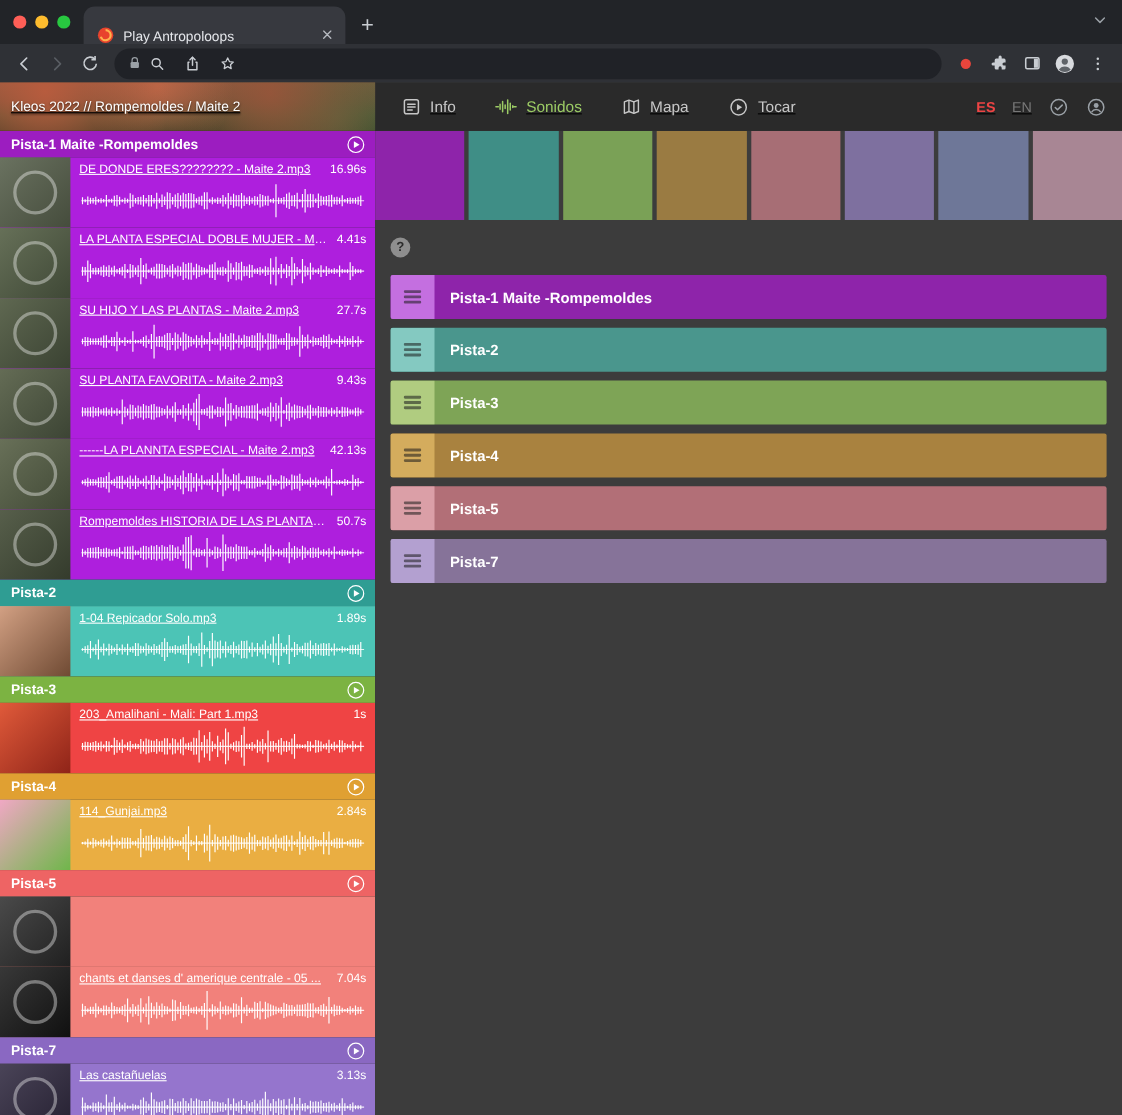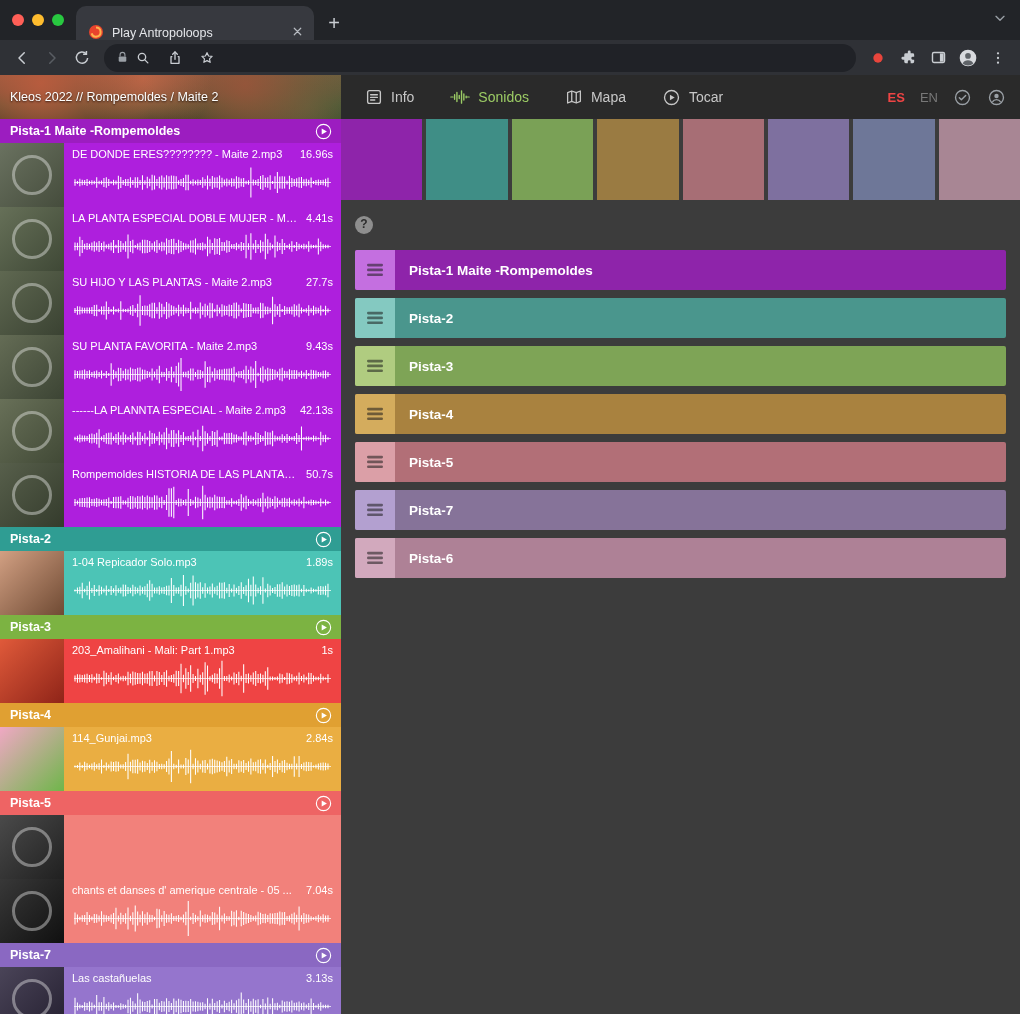--- a/index.html
+++ b/index.html
@@ -23,21 +23,21 @@
 
   .toolbar { height:35px; background:#2f3136; display:flex; align-items:center; padding:0 8px; gap:2px; }
   .tb-icon { width:28px; height:28px; display:flex; align-items:center; justify-content:center; border-radius:50%; flex:none; }
   .omnibox { flex:1; height:28px; background:#202227; border-radius:14px; display:flex; align-items:center;
              padding:0 8px 0 12px; margin:0 6px; min-width:0; }
   .url { flex:1; font-size:12.5px; color:#9aa0a6; white-space:nowrap; overflow:hidden; margin-left:8px; }
   .url .domain { color:#e8eaed; }
   .omni-icons { display:flex; gap:4px; }
 
   
-  .app-header { height:44px; background:#2a2a2a; display:flex; align-items:stretch; }
+  .app-header { height:44px; background:#2a2a2a; display:flex; align-items:stretch;text-decoration:underline; }
   .crumb { width:341px; flex:none; display:flex; align-items:center; padding:0 10px; font-size:12.5px; color:#fff;
            white-space:nowrap; overflow:hidden; text-shadow:0 1px 2px rgba(0,0,0,.7);
            background:
              radial-gradient(circle at 12% 18%, rgba(186,92,62,.95), transparent 38%),
              radial-gradient(circle at 42% 8%,  rgba(196,104,72,.85), transparent 34%),
              radial-gradient(circle at 72% 22%, rgba(158,84,58,.8),  transparent 40%),
              radial-gradient(circle at 90% 70%, rgba(90,98,60,.9),   transparent 45%),
              linear-gradient(180deg,#8a5a40 0%,#6d5238 38%,#45502f 68%,#2c3a22 100%); }
   .nav { display:flex; align-items:center; gap:36px; margin-left:24px; }
   .nav-item { display:flex; align-items:center; gap:8px; font-size:14px; color:#c7c7c7; cursor:pointer; }
@@ -52,21 +52,21 @@
   .sidebar { width:341px; flex:none; overflow:hidden; background:#262626; display:flex; flex-direction:column; }
   .track-header { height:24px; flex:none; display:flex; align-items:center; padding:0 9px 0 10px; color:#fff;
                   font-size:12.5px; font-weight:700; }
   .track-name { flex:1; white-space:nowrap; overflow:hidden; }
   .play-btn { margin-left:auto; display:flex; flex:none; }
   .clip { height:64px; flex:none; display:flex; }
   .thumb { width:64px; height:64px; flex:none; display:flex; align-items:center; justify-content:center; }
   .ring { width:40px; height:40px; border:3px solid rgba(255,255,255,.38); border-radius:50%; }
   .clip-body { flex:1; min-width:0; display:flex; flex-direction:column; padding:5px 8px 4px 8px; }
   .clip-top { display:flex; gap:8px; font-size:11px; color:#fff; align-items:baseline; }
-  .clip-title { flex:1; white-space:nowrap; overflow:hidden; text-overflow:ellipsis; }
+  .clip-title { flex:1; white-space:nowrap; overflow:hidden; text-overflow:ellipsis;text-decoration:underline; }
   .clip-dur { flex:none; }
   .wave { flex:1; margin-top:2px; }
   .wave svg { width:100%; height:100%; display:block; }
 
   .main { flex:1; min-width:0; background:#3c3c3c; display:flex; flex-direction:column; overflow:hidden; }
   .columns { height:81px; flex:none; display:flex; gap:4px; }
   .col { flex:1; }
   .help { display:flex; gap:10px; padding:15px 18px 12px 14px; color:#c9c9c9; font-size:12.5px; line-height:1.45; }
   .help-q { width:18px; height:18px; border-radius:50%; background:#8e8e8e; color:#2c2c2c; font-size:12px; font-weight:700;
             display:flex; align-items:center; justify-content:center; flex:none; margin-top:1px; }
@@ -578,27 +578,15 @@
             <svg width="16" height="14" viewBox="0 0 16 14">
               <g fill="rgba(25,25,25,0.55)">
                 <rect x="0" y="0.8" width="16" height="2.6" rx="1.3"></rect>
                 <rect x="0" y="5.6" width="16" height="2.6" rx="1.3"></rect>
                 <rect x="0" y="10.4" width="16" height="2.6" rx="1.3"></rect>
               </g>
             </svg>
           </div>
           <div class="trow-label">Pista-7</div>
         </div>
-        <div class="trow" style="background: rgb(174, 129, 150);">
-          <div class="trow-handle" style="background: rgb(210, 169, 189);">
-            <svg width="16" height="14" viewBox="0 0 16 14">
-              <g fill="rgba(25,25,25,0.55)">
-                <rect x="0" y="0.8" width="16" height="2.6" rx="1.3"></rect>
-                <rect x="0" y="5.6" width="16" height="2.6" rx="1.3"></rect>
-                <rect x="0" y="10.4" width="16" height="2.6" rx="1.3"></rect>
-              </g>
-            </svg>
-          </div>
-          <div class="trow-label">Pista-6</div>
-        </div>
       </div>
   </div>
 </div>
 
 </body></html>

